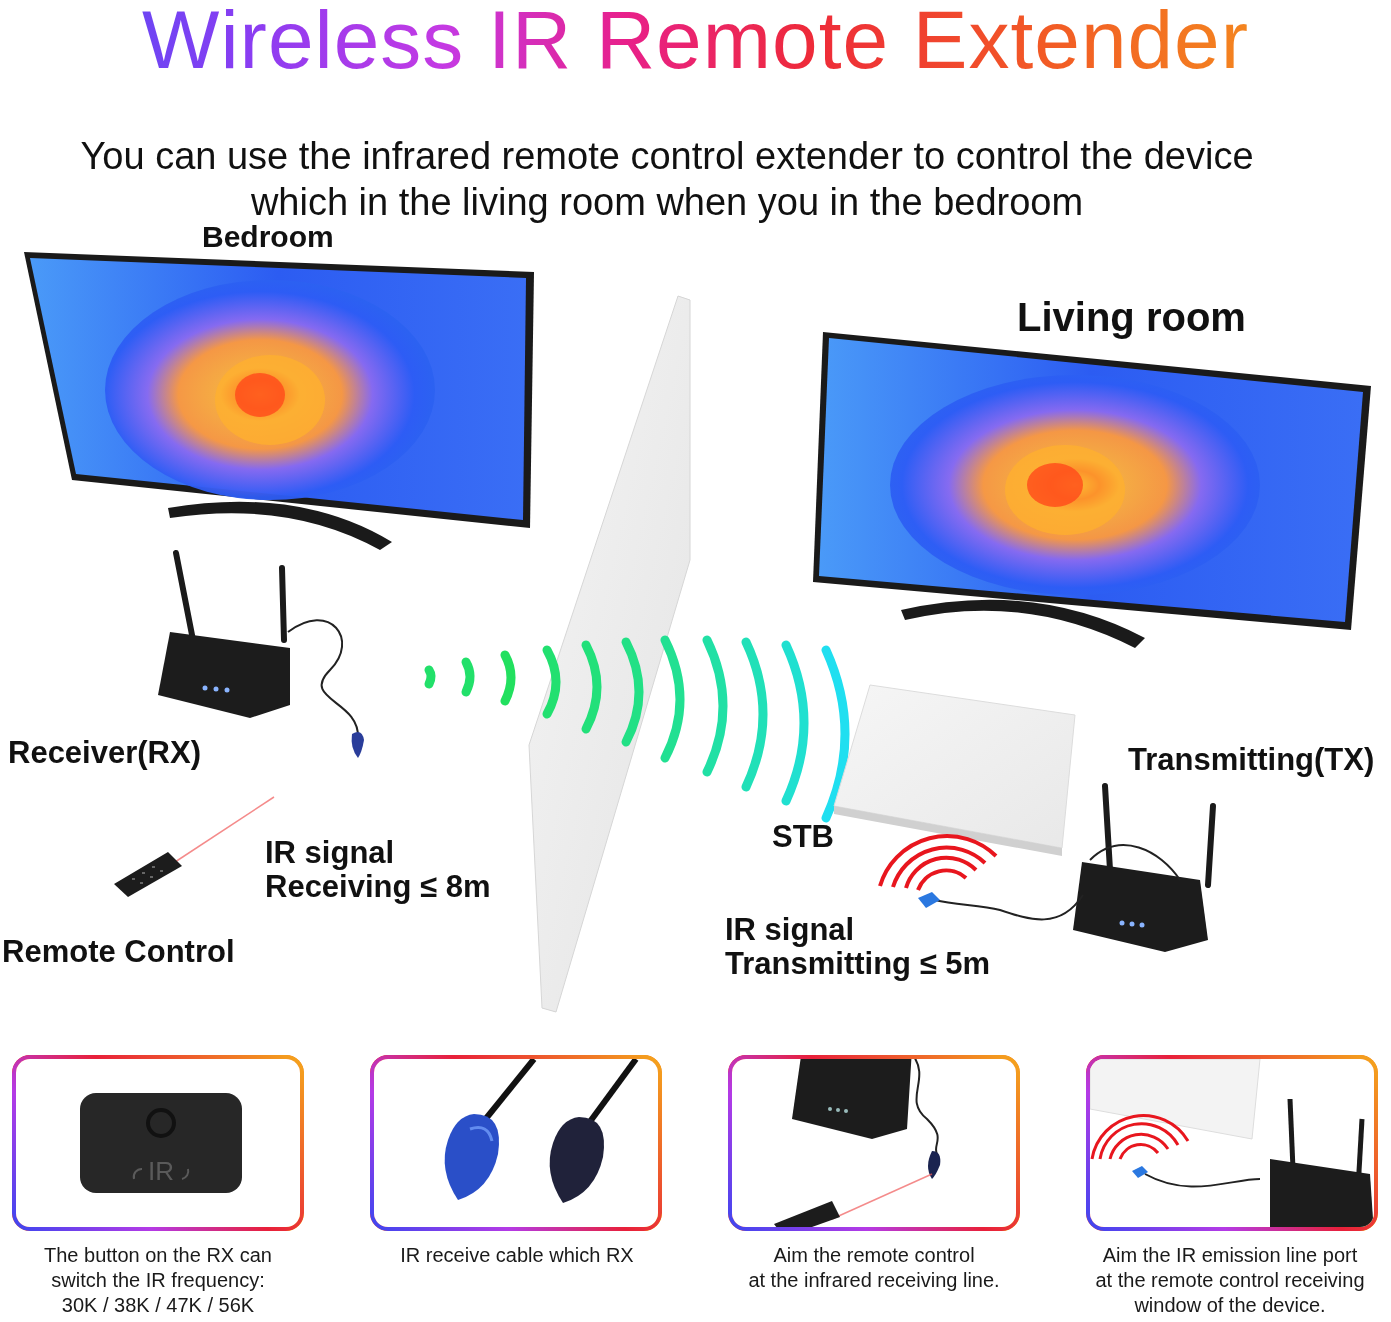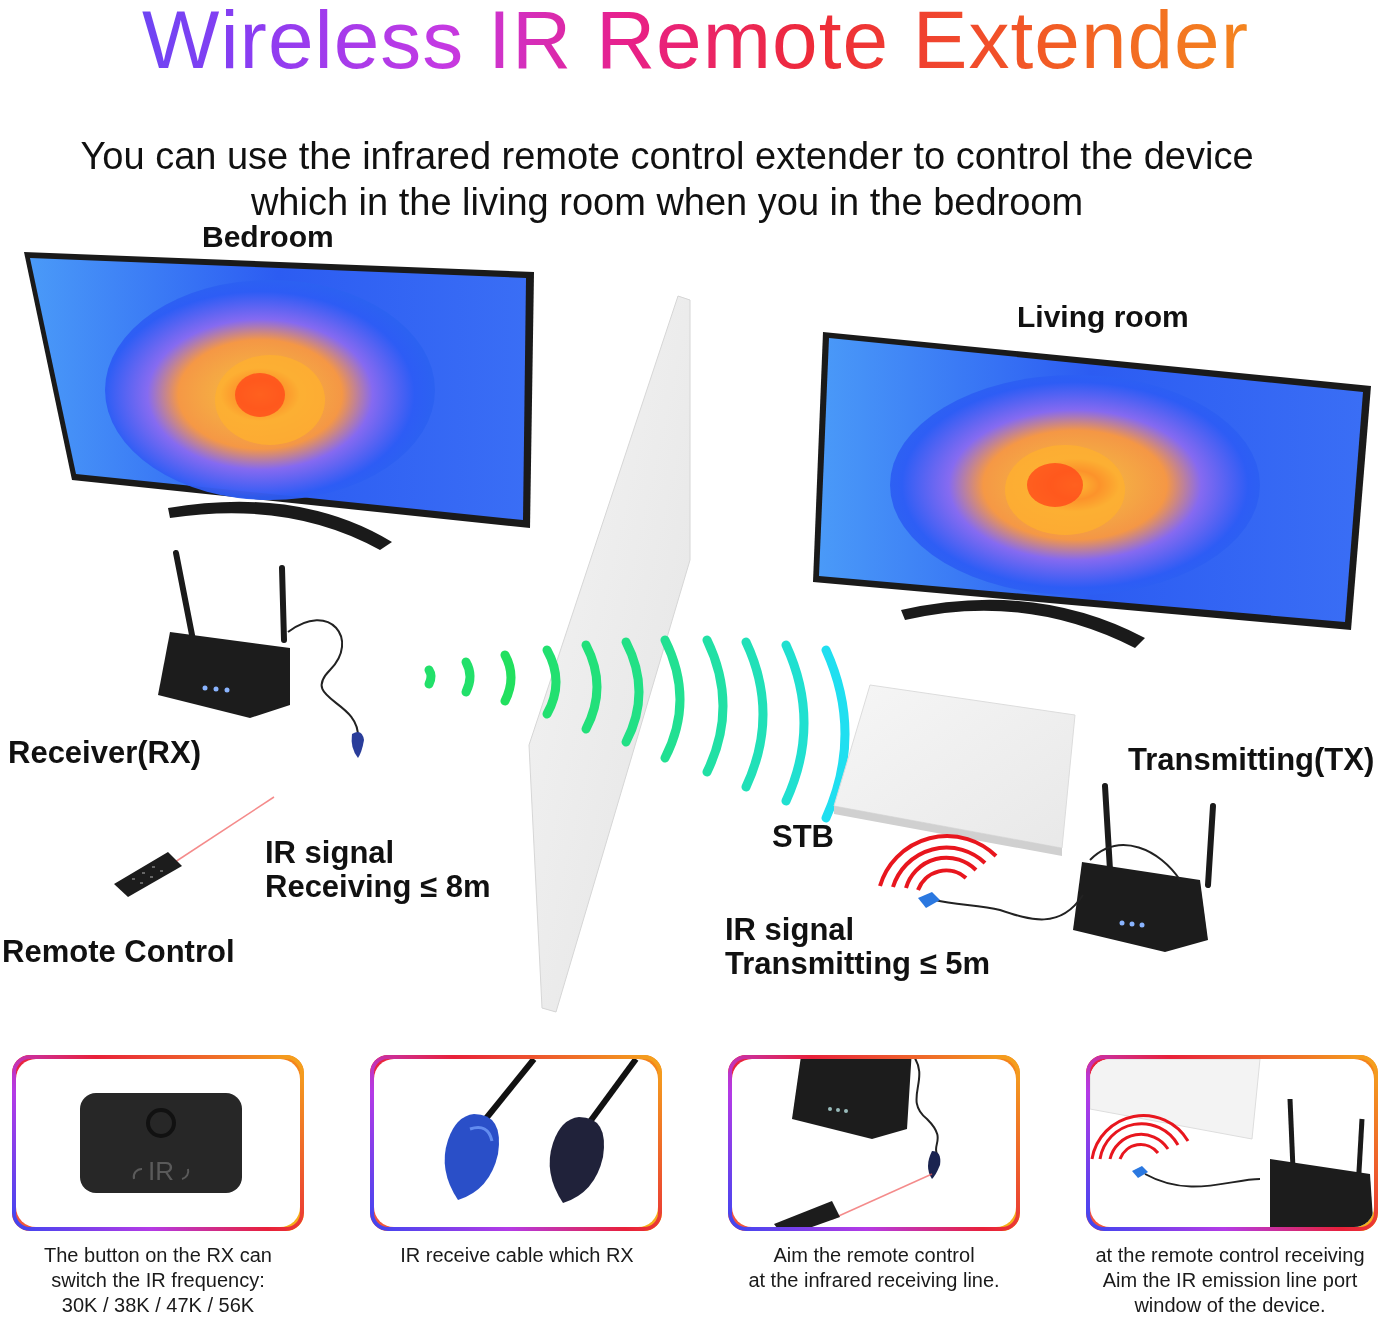--- a/index.html
+++ b/index.html
@@ -29,39 +29,39 @@
     position: absolute; top: 1055px; width: 292px; height: 176px; border-radius: 18px;
     padding: 4px;
     background: linear-gradient(135deg, #e8203a 0%, #ee3a55 25%, #f57a1c 55%, #f5b41b 100%);
   }
   .card::before {
     content: ""; position: absolute; inset: 0; border-radius: 18px; padding: 4px;
     background: linear-gradient(45deg, #3a46f0 0%, #b43ae6 30%, #e8203a 55%, #f5a81b 100%);
     -webkit-mask: linear-gradient(#000 0 0) content-box, linear-gradient(#000 0 0);
     -webkit-mask-composite: xor; mask-composite: exclude;
   }
-  .card-inner { position: relative; width: 100%; height: 100%; background: #fff; border-radius: 20px; overflow: hidden; }
+  .card-inner { position: relative; width: 100%; height: 100%; background: #fff; border-radius: 14px; overflow: hidden; }
   .card-inner svg { position: absolute; left: 0; top: 0; }
 
   .caption {
     position: absolute; top: 1243px; width: 320px; text-align: center;
     font-size: 20px; line-height: 25px; color: #1a1a1a;
   }
 </style>
 </head>
 <body>
 
 <div class="title">Wireless IR Remote Extender</div>
 <div class="subtitle">
   <div>You can use the infrared remote control extender to control the device</div>
   <div>which in the living room when you in the bedroom</div>
 </div>
 
 <div class="label" style="left:202px; top:220px; font-size:30px;">Bedroom</div>
-<div class="label" style="left:1017px; top:300px; font-size:30px;">Living room</div>
+<div class="label" style="left:1017px; top:300px; font-size:40px;">Living room</div>
 
 <div class="tv" style="left:20px; top:250px;">
   <svg width="520" height="320" viewBox="0 0 520 320">
     <defs>
       <radialGradient id="flower1" cx="0.47" cy="0.52" r="0.55">
         <stop offset="0" stop-color="#ffe23a"></stop>
         <stop offset="0.12" stop-color="#ff3a1a"></stop>
         <stop offset="0.22" stop-color="#ffb13a"></stop>
         <stop offset="0.45" stop-color="#ff9a3c"></stop>
         <stop offset="0.62" stop-color="#8a6af0"></stop>
@@ -268,16 +268,16 @@
   <div>30K / 38K / 47K / 56K</div>
 </div>
 <div class="caption" style="left:357px;">
   <div>IR receive cable which RX</div>
 </div>
 <div class="caption" style="left:714px;">
   <div>Aim the remote control</div>
   <div>at the infrared receiving line.</div>
 </div>
 <div class="caption" style="left:1070px;">
+  <div>Aim the IR emission line port</div>
   <div>at the remote control receiving</div>
-  <div>Aim the IR emission line port</div>
   <div>window of the device.</div>
 </div>
 
 </body></html>

